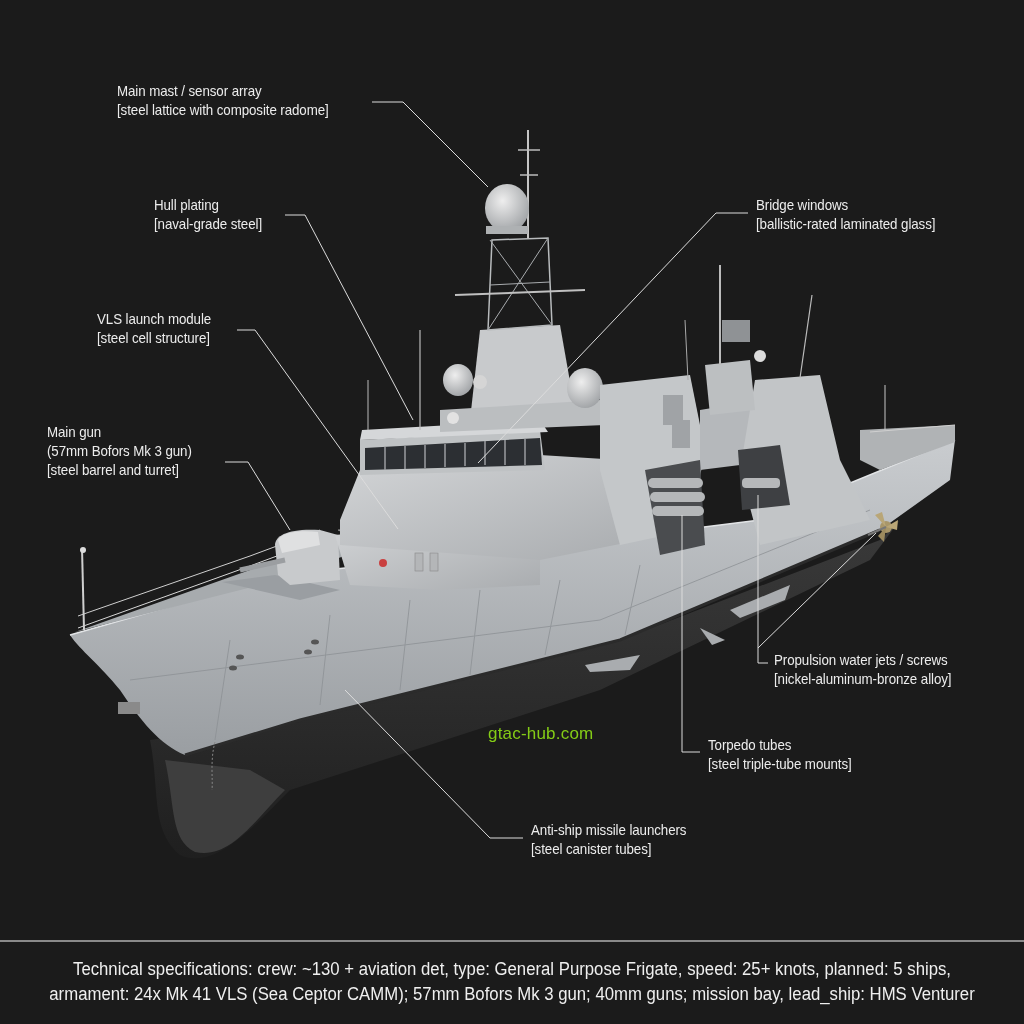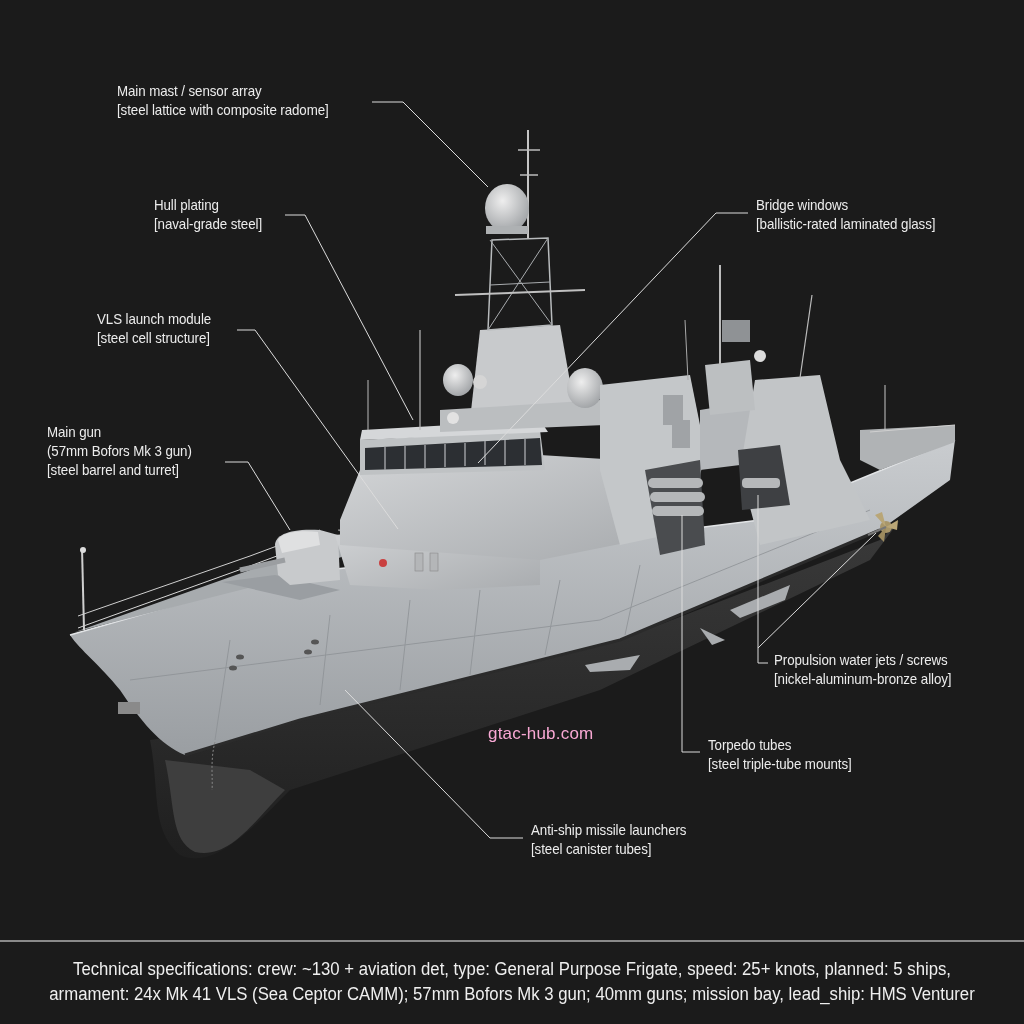--- a/index.html
+++ b/index.html
@@ -18,21 +18,21 @@
       line-height: 19px;
       color: #ececec;
       letter-spacing: -0.1px;
       white-space: nowrap;
       transform: scaleX(0.92);
       transform-origin: left top;
     }
     .callout span { display: block; }
     .watermark {
       position: absolute; left: 488px; top: 724px;
-      font-size: 17px; color: #f9a8d4;
+      font-size: 17px; color: #84cc16;
       letter-spacing: 0.2px;
     }
     .divider {
       position: absolute; left: 0; top: 940px; width: 1024px; height: 2px;
       background: #8a8a8a;
     }
     .specs {
       position: absolute; left: 0; top: 957px; width: 1024px;
       text-align: center;
       font-size: 18px; line-height: 25px; color: #efefef;

